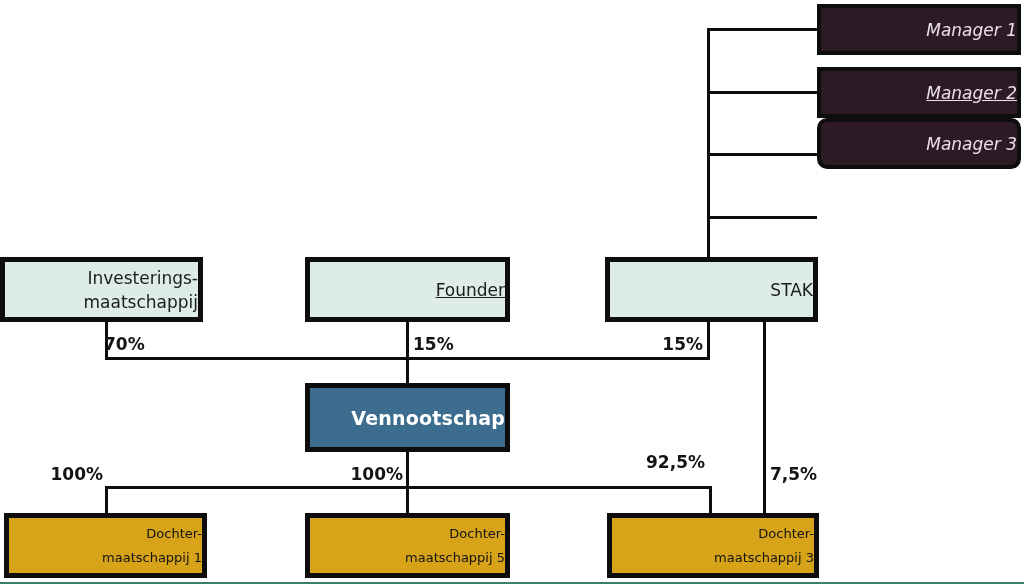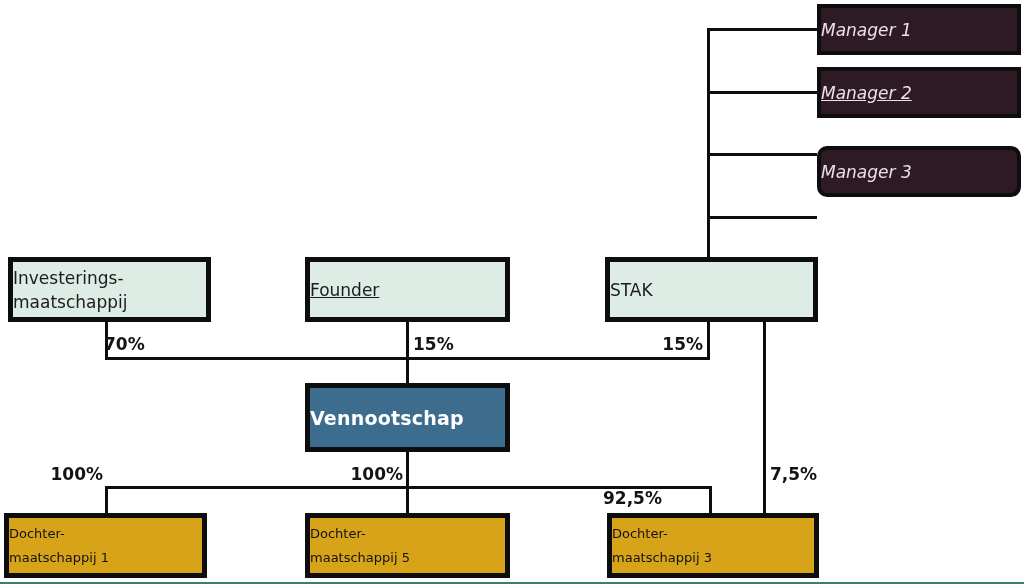--- a/index.html
+++ b/index.html
@@ -21,21 +21,21 @@
     width: 1024px;
     height: 584px;
     background: #ffffff;
     overflow: hidden;
   }
   .box {
     position: absolute;
     box-sizing: border-box;
     display: flex;
     flex-direction: column;
-    align-items: flex-start;
+    align-items: flex-end;
     justify-content: center;
     text-align: center;
     line-height: 24px;
   }
   .box.mint {
     background: var(--mint);
     border: 5px solid var(--line);
     color: #1c1c1c;
     font-size: 17px;
   }
@@ -94,25 +94,25 @@
   <div class="line" style="left:707px; top:91px; width:110px; height:3px;"></div>
   <div class="line" style="left:707px; top:153px; width:110px; height:3px;"></div>
   <div class="line" style="left:707px; top:216px; width:110px; height:3px;"></div>
 
   <div class="box mgr" style="top:4px;">
     <span>Manager 1</span>
   </div>
   <div class="box mgr" style="top:67px;text-decoration:underline;">
     <span>Manager 2</span>
   </div>
-  <div class="box mgr" style="top:146px;border-radius:10px;">
+  <div class="box mgr" style="top:118px;border-radius:10px;">
     <span>Manager 3</span>
   </div>
 
-  <div class="box mint" style="left:8px; top:257px; width:203px; height:65px;">
+  <div class="box mint" style="left:0; top:257px; width:203px; height:65px;">
     <span>Investerings-</span>
     <span>maatschappij</span>
   </div>
   <div class="box mint" style="left:305px; top:257px; width:205px; height:65px;text-decoration:underline;">
     <span>Founder</span>
   </div>
   <div class="box mint" style="left:605px; top:257px; width:213px; height:65px;">
     <span>STAK</span>
   </div>
 
@@ -130,21 +130,21 @@
   </div>
 
   <div class="line" style="left:406px; top:452px; width:3px; height:61px;"></div>
   <div class="line" style="left:105px; top:486px; width:607px; height:3px;"></div>
   <div class="line" style="left:105px; top:486px; width:3px; height:27px;"></div>
   <div class="line" style="left:709px; top:486px; width:3px; height:27px;"></div>
   <div class="line" style="left:763px; top:322px; width:3px; height:191px;"></div>
 
   <div class="pct right" style="left:20px; top:464px; width:83px;">100%</div>
   <div class="pct right" style="left:320px; top:464px; width:83px;">100%</div>
-  <div class="pct right" style="left:560px; top:488px; width:145px;text-align:center;">92,5%</div>
+  <div class="pct right" style="left:560px; top:452px; width:145px;">92,5%</div>
   <div class="pct" style="left:770px; top:464px;">7,5%</div>
 
   <div class="box gold" style="left:4px; top:513px; width:203px; height:65px;">
     <span>Dochter-</span>
     <span>maatschappij 1</span>
   </div>
   <div class="box gold" style="left:305px; top:513px; width:205px; height:65px;">
     <span>Dochter-</span>
     <span>maatschappij 5</span>
   </div>

